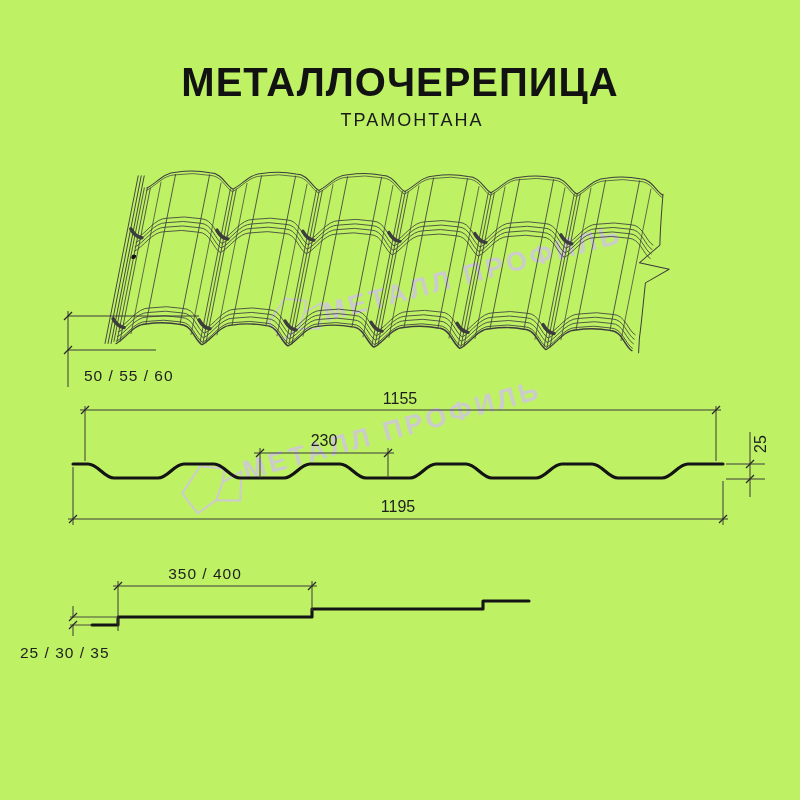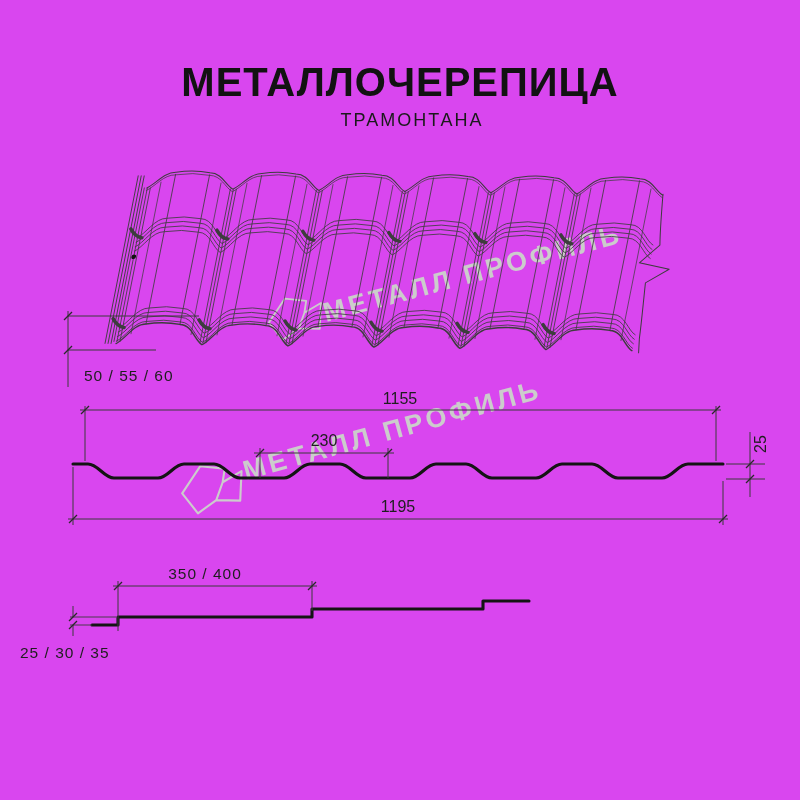--- a/index.html
+++ b/index.html
@@ -1,16 +1,16 @@
 <!DOCTYPE html>
 <html><head>
 <meta charset="utf-8">
 <style>
   html,body{margin:0;padding:0;background:#fff;}
-  .page{position:relative;width:800px;height:800px;background:#d946ef;overflow:hidden;
+  .page{position:relative;width:800px;height:800px;background:#bef264;overflow:hidden;
         font-family:"Liberation Sans",sans-serif;}
   .title{position:absolute;top:60px;left:0;width:800px;text-align:center;
          font-size:40px;font-weight:900;letter-spacing:1px;color:#121212;margin:0;}
   .subtitle{position:absolute;top:110px;left:0;width:800px;text-align:center;
             font-size:18px;font-weight:500;letter-spacing:2px;color:#1a1a1a;margin-left:12px;}
   svg{position:absolute;left:0;top:0;}
   .thick{stroke:#141414;stroke-width:3.1;fill:none;stroke-linejoin:round;stroke-linecap:round;}
   .dim{stroke:#3a3a3a;stroke-width:1;fill:none;}
   .thin{stroke:#3a3a3a;stroke-width:0.9;fill:none;}
   .tick{stroke:#2a2a2a;stroke-width:1.3;}

